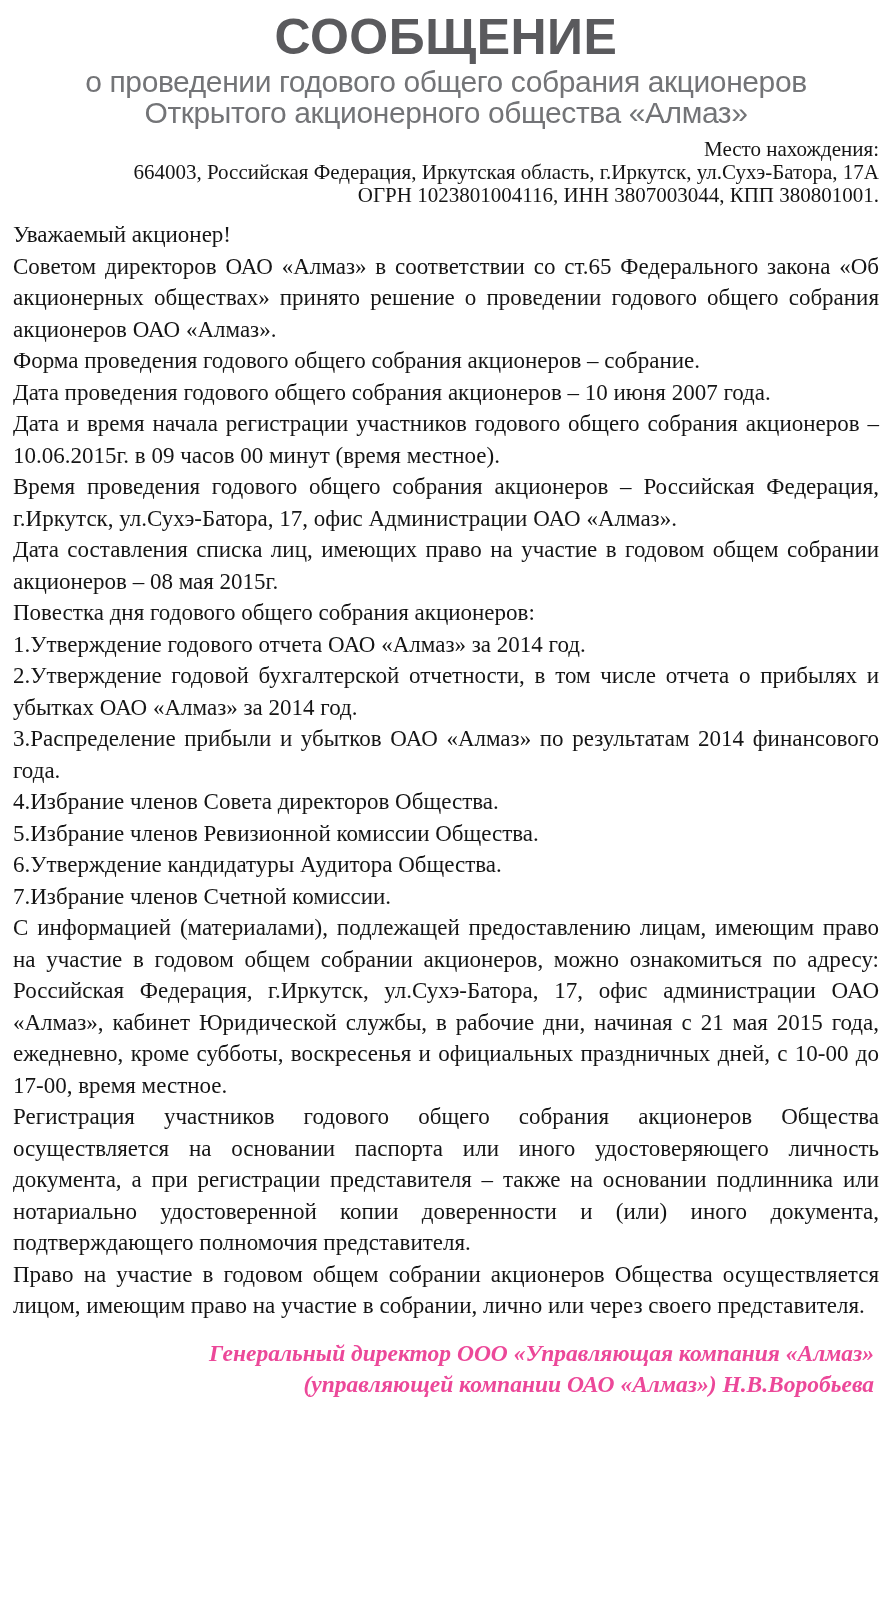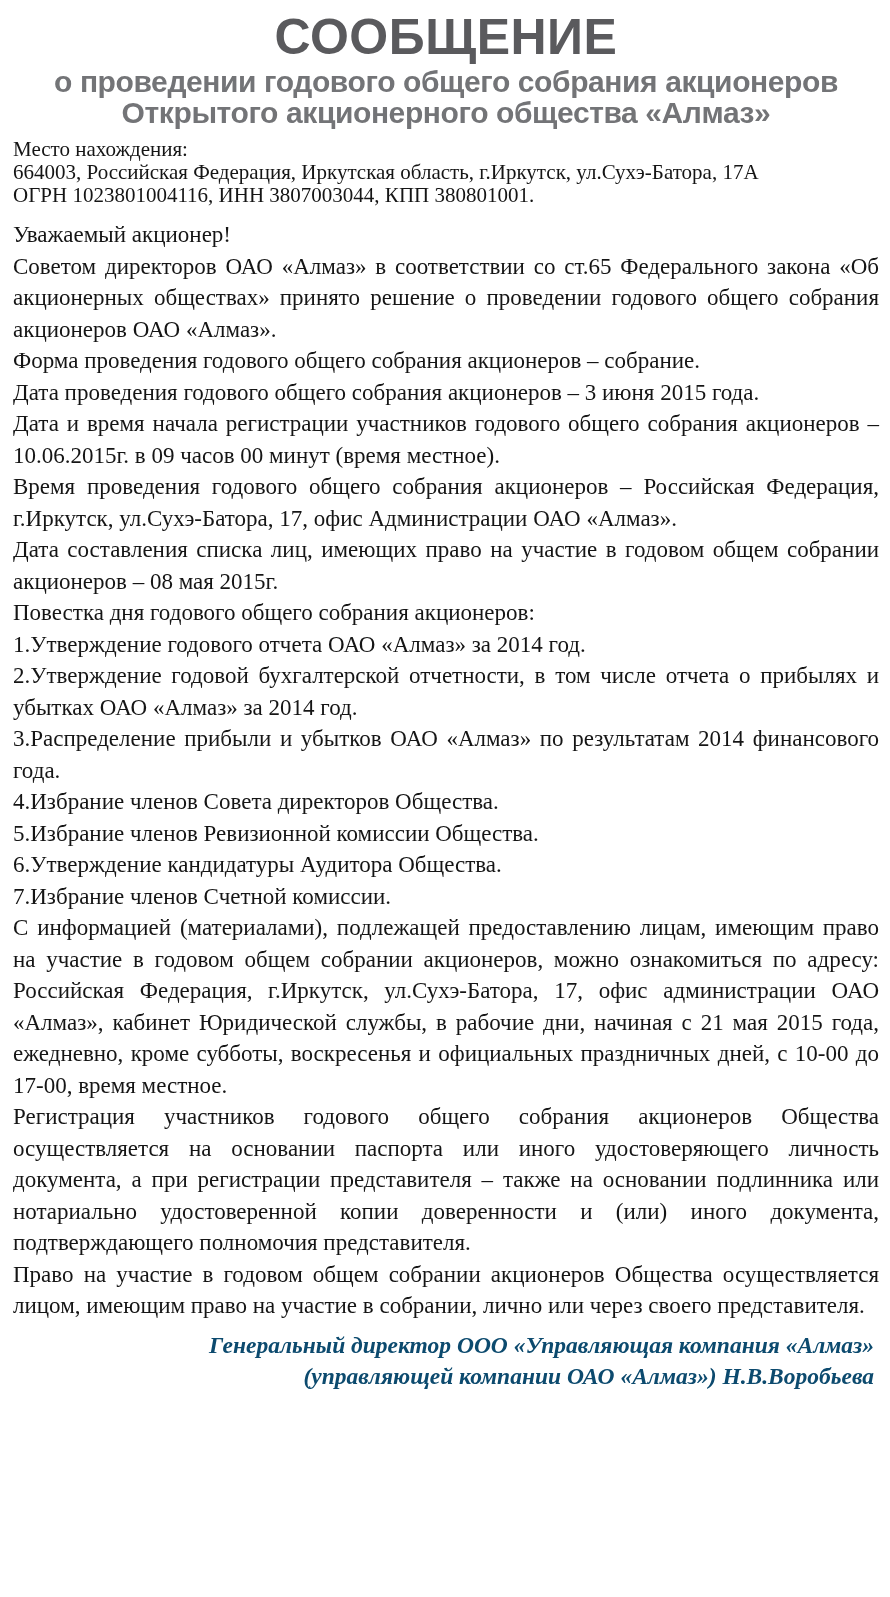--- a/index.html
+++ b/index.html
@@ -23,54 +23,54 @@
     font-weight: bold;
     font-size: 50px;
     line-height: 50px;
     letter-spacing: 0.5px;
     text-align: center;
     color: #5a5a5d;
     margin: 2px 0 4px 0;
   }
   .doc-subtitle {
     font-family: "Liberation Sans", "DejaVu Sans", sans-serif;
-    font-weight: bold;
+    font-weight: normal;
     font-size: 30px;
     line-height: 31px;
     letter-spacing: -0.4px;
     text-align: center;
     color: #737477;
     margin: 0 0 10px 0;
   }
   .meta-block {
-    text-align: left;
+    text-align: right;
     font-size: 21px;
     line-height: 23px;
     color: #151515;
     margin: 0 0 12px 0;
   }
   .body-text {
     font-size: 23px;
     line-height: 31.5px;
     text-align: justify;
     color: #151515;
   }
   .body-text p.para {
     margin: 0;
     padding: 0;
     hyphens: manual;
   }
   .signature {
-    margin-top: 8px;
+    margin-top: 16px;
     text-align: right;
     font-weight: bold;
     font-style: italic;
     font-size: 23.5px;
     line-height: 31px;
-    color: #0c4a6e;
+    color: #ec4899;
     padding-right: 5px;
   }
 </style>
 </head>
 <body>
 
 <div class="page">
 
   <h1 class="doc-title">СООБЩЕНИЕ</h1>
 
@@ -82,21 +82,21 @@
   <div class="meta-block">
     <div>Место нахождения:</div>
     <div>664003, Российская Федерация, Иркутская область, г.Иркутск, ул.Сухэ-Батора, 17А</div>
     <div>ОГРН 1023801004116, ИНН 3807003044, КПП 380801001.</div>
   </div>
 
   <div class="body-text">
       <p class="para">Уважаемый акционер!</p>
       <p class="para">Советом директоров ОАО «Алмаз» в соответствии со ст.65 Федерального закона «Об акционерных обществах» принято решение о проведении го­дового общего собрания акционеров ОАО «Алмаз».</p>
       <p class="para">Форма проведения годового общего собрания акционеров – собрание.</p>
-      <p class="para">Дата проведения годового общего собрания акционеров – 3 июня 2015 года.</p>
+      <p class="para">Дата проведения годового общего собрания акционеров – 10 июня 2007 года.</p>
       <p class="para">Дата и время начала регистрации участников годового общего собрания акционеров – 10.06.2015г. в 09 часов 00 минут (время местное).</p>
       <p class="para">Время проведения годового общего собрания акционеров – Российская Федерация, г.Иркутск, ул.Сухэ-Батора, 17, офис Администрации ОАО «Алмаз».</p>
       <p class="para">Дата составления списка лиц, имеющих право на участие в годовом об­щем собрании акционеров – 08 мая 2015г.</p>
       <p class="para">Повестка дня годового общего собрания акционеров:</p>
       <p class="para">1.Утверждение годового отчета ОАО «Алмаз» за 2014 год.</p>
       <p class="para">2.Утверждение годовой бухгалтерской отчетности, в том числе отчета о прибылях и убытках ОАО «Алмаз» за 2014 год.</p>
       <p class="para">3.Распределение прибыли и убытков ОАО «Алмаз» по результатам  2014 финансового года.</p>
       <p class="para">4.Избрание членов Совета директоров Общества.</p>
       <p class="para">5.Избрание членов Ревизионной комиссии Общества.</p>
       <p class="para">6.Утверждение кандидатуры Аудитора Общества.</p>

